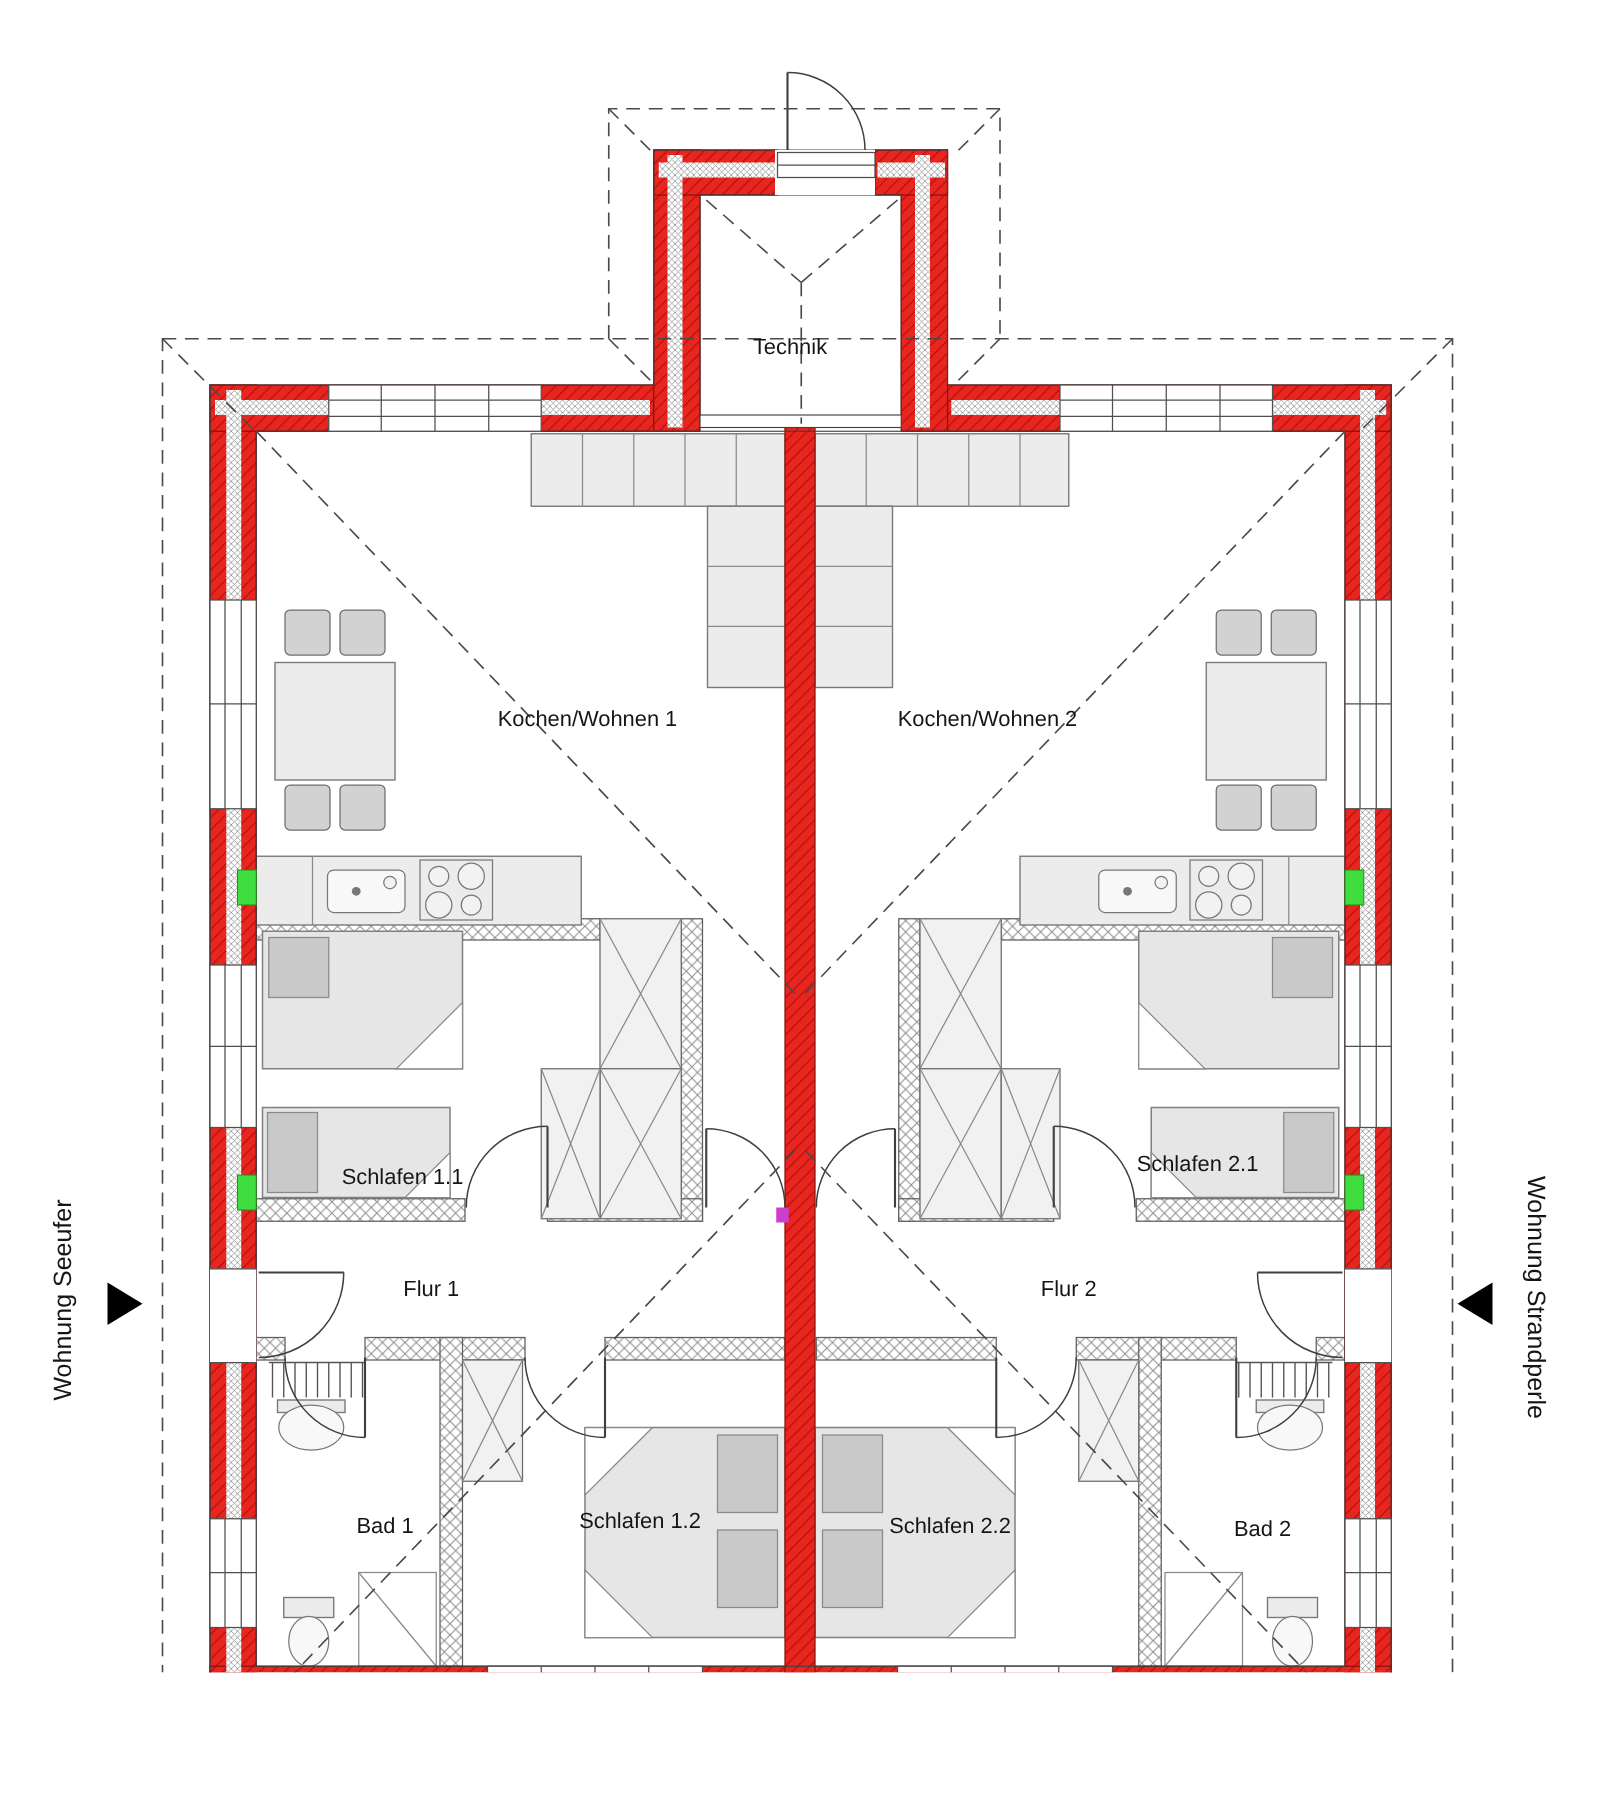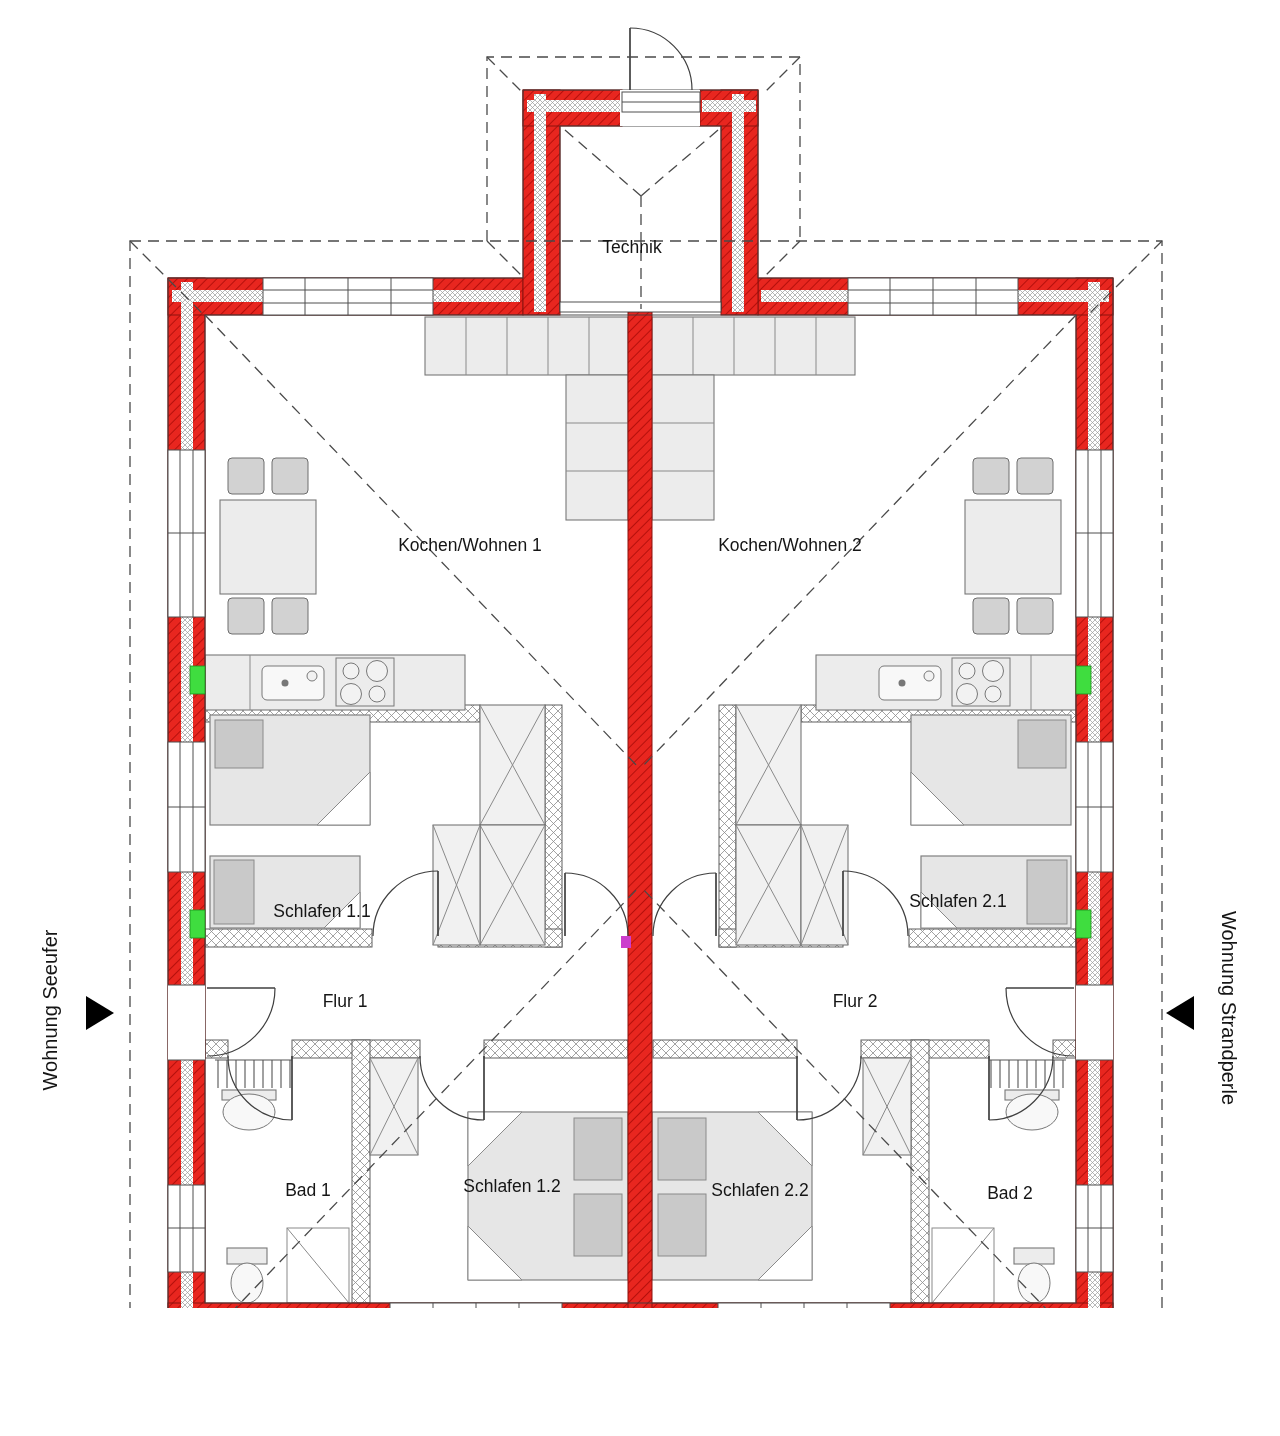--- a/index.html
+++ b/index.html
@@ -1,17 +1,17 @@
 <!DOCTYPE html>
 <html><head>
 <meta charset="utf-8">
 <style>
   html,body{margin:0;padding:0;background:#fff;}
   .stage{position:relative;width:1280px;height:1308px;background:#fff;overflow:hidden;
-         font-family:"Liberation Sans",sans-serif;}
+         font-family:"Liberation Sans",sans-serif;margin-top:30px;}
   svg{display:block;}
   .room-label{font-size:17.5px;fill:#151515;}
   .unit-label{font-size:20px;fill:#151515;}
   .rwall{fill:url(#redHatch);stroke:#8c120e;stroke-width:1;}
   .insul{fill:url(#insulHatch);}
   .pwall{fill:url(#partHatch);stroke:#5f5f5f;stroke-width:1;}
   .ward{fill:#f1f1f1;stroke:#6a6a6a;stroke-width:1;}
   .furn{fill:#ececec;stroke:#787878;stroke-width:1.1;}
   .furn2{fill:#f8f8f8;stroke:#787878;stroke-width:1;}
   .burner{fill:#f2f2f2;stroke:#787878;stroke-width:1;}

